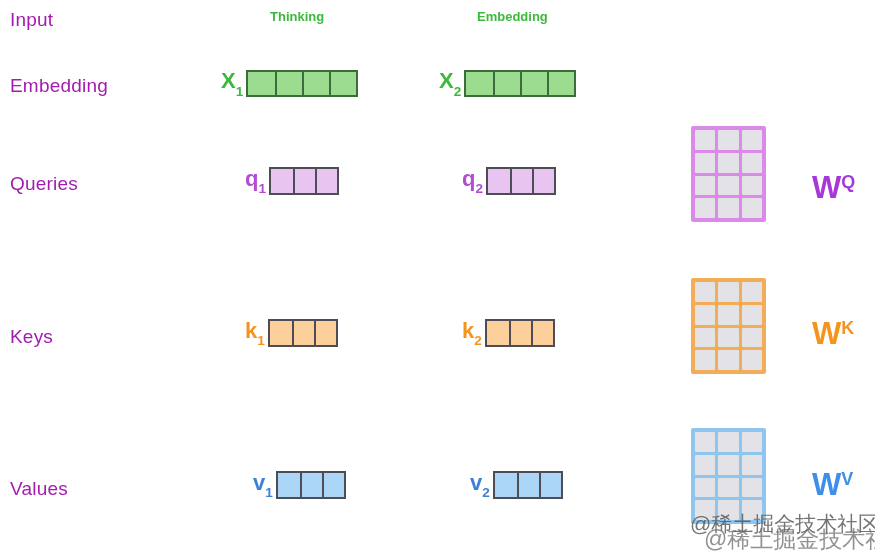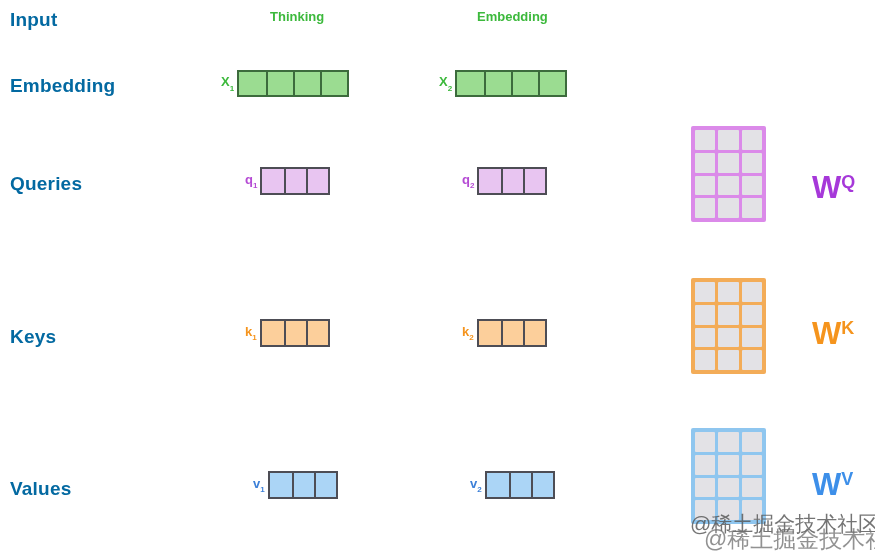--- a/index.html
+++ b/index.html
@@ -4,29 +4,29 @@
 <style>
   html, body { margin: 0; padding: 0; background: #ffffff; }
   body {
     width: 875px; height: 552px; position: relative; overflow: hidden;
     font-family: "Liberation Sans", sans-serif;
   }
   .canvas { position: absolute; inset: 0; }
 
   .row-label {
     position: absolute; left: 10px;
-    font-size: 19px; font-weight: 700; color: #0369a1; letter-spacing: 0.2px;
+    font-size: 19px; font-weight: 400; color: #a21caf; letter-spacing: 0.2px;
   }
   .word {
     position: absolute; top: 9px;
     font-size: 13px; font-weight: 700; color: #3CB93C;
   }
 
   .vec-group { position: absolute; display: flex; align-items: center; gap: 3px; }
-  .vec-label { font-size: 13px; font-weight: 700; line-height: 1; text-align: right; }
+  .vec-label { font-size: 22px; font-weight: 700; line-height: 1; text-align: right; }
   .vec-label sub { font-size: 0.62em; position: relative; bottom: -0.15em; }
   .c-green  { color: #3CB93C; }
   .c-purple { color: #B54BD4; }
   .c-orange { color: #F5941D; }
   .c-blue   { color: #3D80D8; margin-left: 8px; }
 
   .vec { display: flex; }
   .vec .cell { box-sizing: border-box; }
   .vec-emb { border: 2px solid #3C6B3C; }
   .vec-emb .cell { width: 27px; height: 23px; background: #9BDC91; }

